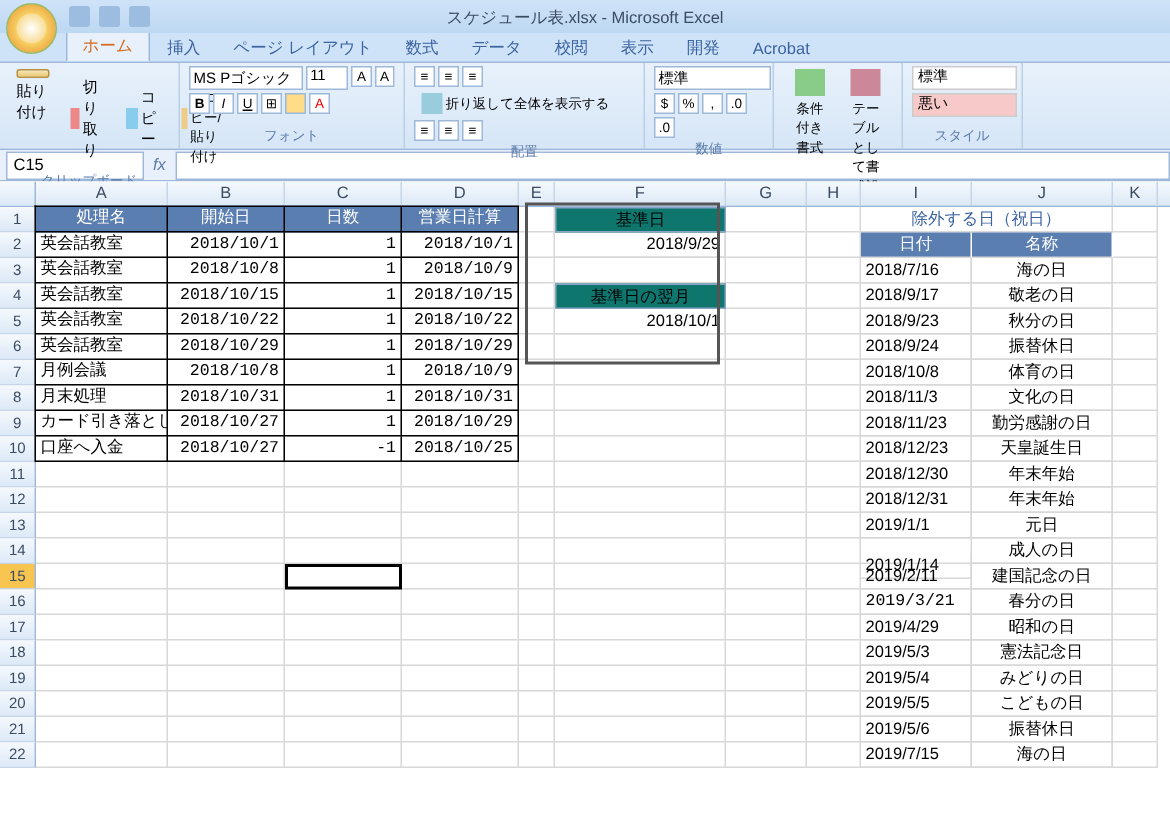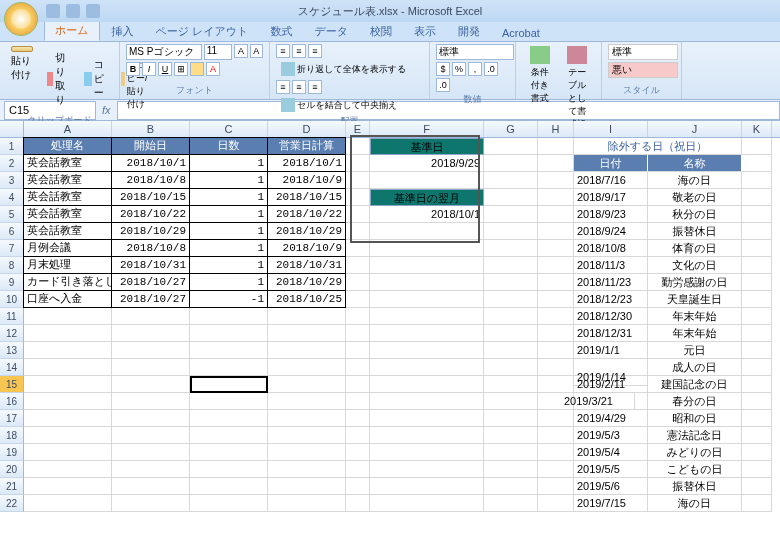--- a/index.html
+++ b/index.html
@@ -130,24 +130,20 @@
         <div class="mini">≡</div>
         <div class="rbtn" style="font-size:9px">
             <span class="ico" style="background:#9cd"></span>
             <span>折り返して全体を表示する</span>
           </div>
       </div>
       <div class="rbtns" style="margin-top:2px">
         <div class="mini">≡</div>
         <div class="mini">≡</div>
         <div class="mini">≡</div>
-        <div class="rbtn" style="font-size:9px">
-            <span class="ico" style="background:#9cd"></span>
-            <span>セルを結合して中央揃え</span>
-          </div>
       </div>
     </div>
     <div class="rgroup-label">配置</div>
   </div>
   <div class="rgroup" style="width:86px">
     <div>
       <div class="font-select" style="width:78px">標準</div>
       <div class="rbtns" style="margin-top:2px">
         <div class="mini">$</div>
         <div class="mini">%</div>
@@ -536,21 +532,21 @@
         <div class="cell " style="left: 550px; top: 170px; width: 74px; height: 17px;">2018/12/30</div>
         <div class="cell " style="left: 624px; top: 170px; width: 94px; height: 17px; text-align: center;">年末年始</div>
         <div class="cell " style="left: 550px; top: 187px; width: 74px; height: 17px;">2018/12/31</div>
         <div class="cell " style="left: 624px; top: 187px; width: 94px; height: 17px; text-align: center;">年末年始</div>
         <div class="cell " style="left: 550px; top: 204px; width: 74px; height: 17px;">2019/1/1</div>
         <div class="cell " style="left: 624px; top: 204px; width: 94px; height: 17px; text-align: center;">元日</div>
         <div class="cell " style="left: 550px; top: 231px; width: 74px; height: 17px;">2019/1/14</div>
         <div class="cell " style="left: 624px; top: 221px; width: 94px; height: 17px; text-align: center;">成人の日</div>
         <div class="cell " style="left: 550px; top: 238px; width: 74px; height: 17px;">2019/2/11</div>
         <div class="cell " style="left: 624px; top: 238px; width: 94px; height: 17px; text-align: center;">建国記念の日</div>
-        <div class="cell " style="left: 537px; top: 255px; width: 74px; height: 17px;">2019/3/21</div>
+        <div class="cell " style="left: 550px; top: 255px; width: 74px; height: 17px; font-family: Liberation Mono, monospace;">2019/3/21</div>
         <div class="cell " style="left: 624px; top: 255px; width: 94px; height: 17px; text-align: center;">春分の日</div>
         <div class="cell " style="left: 550px; top: 272px; width: 74px; height: 17px;">2019/4/29</div>
         <div class="cell " style="left: 624px; top: 272px; width: 94px; height: 17px; text-align: center;">昭和の日</div>
         <div class="cell " style="left: 550px; top: 289px; width: 74px; height: 17px;">2019/5/3</div>
         <div class="cell " style="left: 624px; top: 289px; width: 94px; height: 17px; text-align: center;">憲法記念日</div>
         <div class="cell " style="left: 550px; top: 306px; width: 74px; height: 17px;">2019/5/4</div>
         <div class="cell " style="left: 624px; top: 306px; width: 94px; height: 17px; text-align: center;">みどりの日</div>
         <div class="cell " style="left: 550px; top: 323px; width: 74px; height: 17px;">2019/5/5</div>
         <div class="cell " style="left: 624px; top: 323px; width: 94px; height: 17px; text-align: center;">こどもの日</div>
         <div class="cell " style="left: 550px; top: 340px; width: 74px; height: 17px;">2019/5/6</div>

